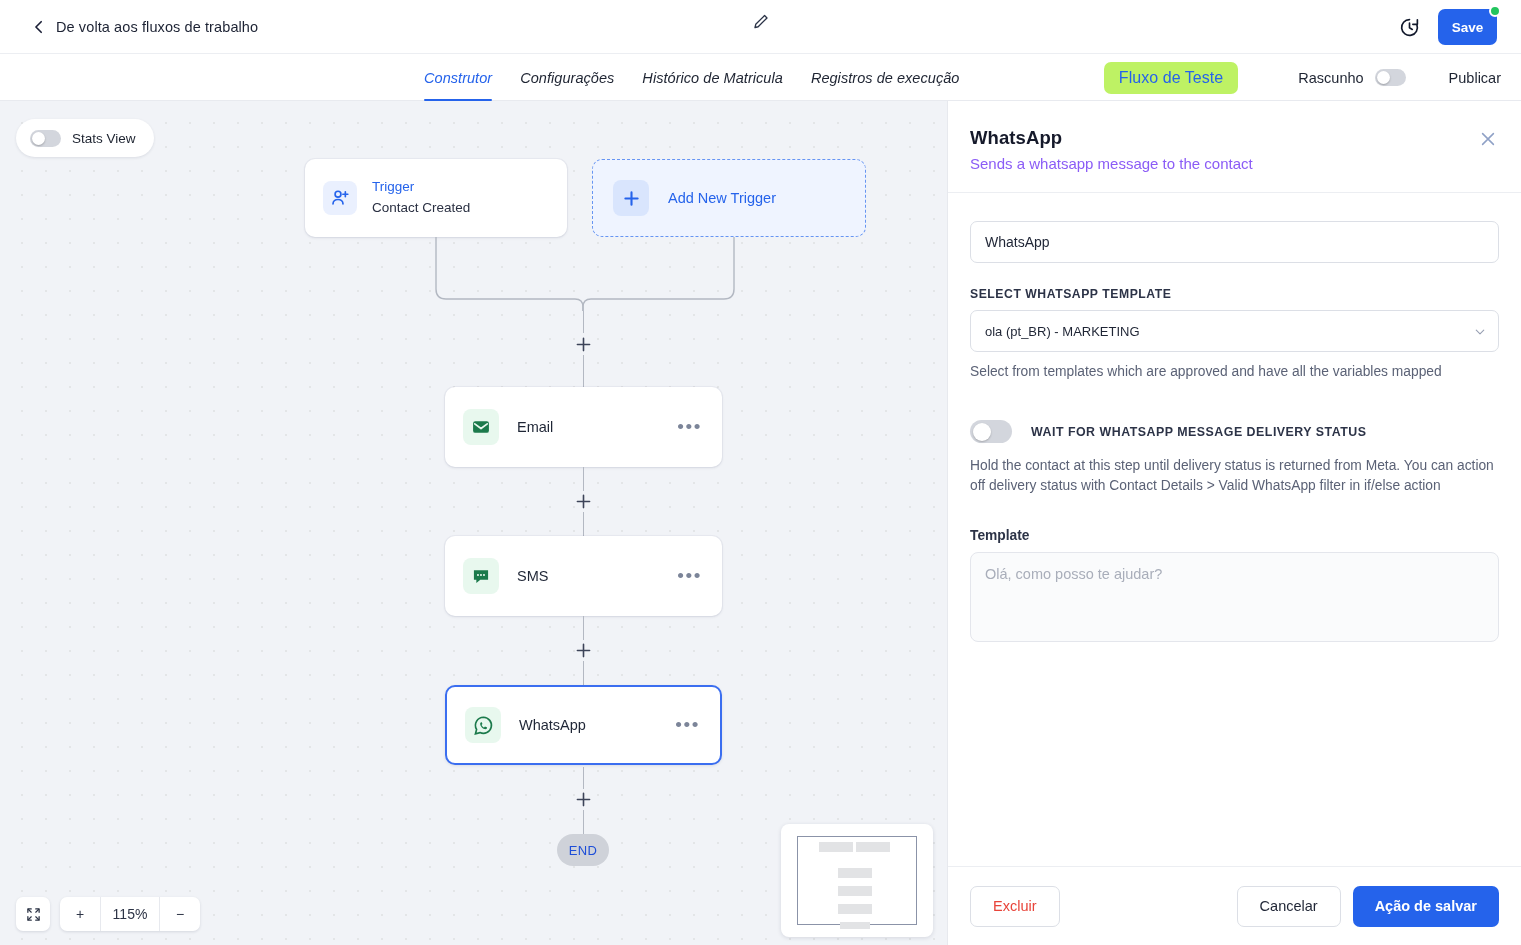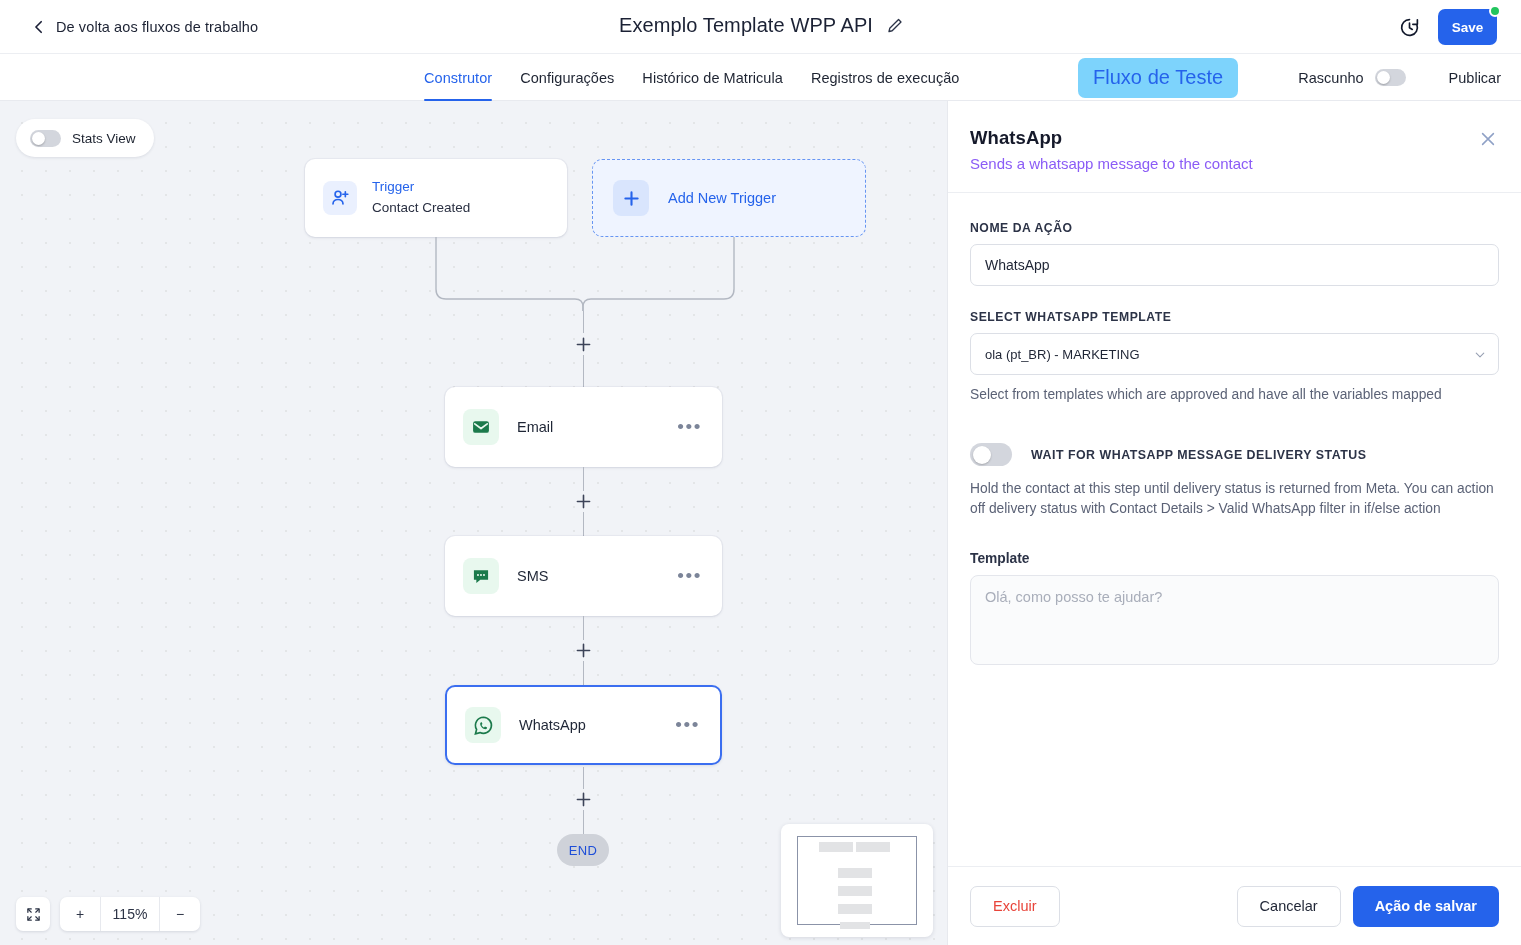--- a/index.html
+++ b/index.html
@@ -46,38 +46,38 @@
     position: absolute; right: -4px; top: -4px;
     width: 12px; height: 12px; border-radius: 50%;
     background: #22c55e; border: 2px solid #fff;
   }
 
   
   .tabbar {
     position: absolute; left: 0; top: 54px; width: 1521px; height: 47px;
     background: #fff; border-bottom: 1px solid #e8eaef;
   }
-  .tabs { position: absolute; left: 410px; top: 0; display: flex; gap: 0; height: 47px; }
+  .tabs { position: absolute; left: 410px; top: 0; display: flex; gap: 0; height: 47px; font-style: italic; }
   .tab {
     position: relative; height: 47px; display: flex; align-items: center;
     padding: 0 14px; font-size: 14.5px; color: #1e2432; cursor: pointer;
     white-space: nowrap; letter-spacing: .05px;
   }
   .tab.active { color: #2563eb; }
   .tab.active::after {
     content: ""; position: absolute; left: 14px; right: 14px; bottom: 0;
     height: 2.5px; background: #2563eb; border-radius: 2px;
   }
   .tabbar-right {
     position: absolute; right: 20px; top: 0; height: 47px;
     display: flex; align-items: center; gap: 0;
   }
   .test-flow-btn {
-    background: #7dd3fc; color: #2563eb; border: none; border-radius: 7px;
-    height: 40px; padding: 0 15px; font-size: 20px; cursor: pointer;
+    background: #bef264; color: #2563eb; border: none; border-radius: 7px;
+    height: 32px; padding: 0 15px; font-size: 16px; cursor: pointer;
     font-family: "Liberation Sans", sans-serif; letter-spacing: .05px;
   }
   .pub-group { display: flex; align-items: center; gap: 11px; margin-left: 28px; }
   .pub-label { font-size: 14.5px; color: #1e2432; margin-left: 32px; }
   .toggle {
     width: 31px; height: 17px; border-radius: 9px; background: #d3d6dd;
     position: relative; cursor: pointer; flex: none;
   }
   .toggle .knob {
     position: absolute; left: 2px; top: 2px; width: 13px; height: 13px;
@@ -254,21 +254,20 @@
 
   <div class="topbar">
     <div class="back-link">
       <svg class="back-chevron" viewBox="0 0 16 16" fill="none">
         <path d="M10.5 2L4.5 8l6 6" stroke="currentColor" stroke-width="1.9" stroke-linecap="round" stroke-linejoin="round"></path>
       </svg>
       <span class="back-label">De volta aos fluxos de trabalho</span>
     </div>
 
     <div class="title-wrap">
-      <span class="doc-title">Exemplo Template WPP API</span>
       <svg class="pencil-icon" viewBox="0 0 16 16" fill="none">
         <path d="M11.8 1.6l2.6 2.6L5 13.6 1.6 14.4l.8-3.4L11.8 1.6z" stroke="currentColor" stroke-width="1.4" stroke-linejoin="round"></path>
       </svg>
     </div>
 
     <div class="topbar-right">
       <svg class="history-icon" viewBox="0 0 24 24" fill="none">
         <path d="M12 3a9 9 0 108.5 6" stroke="currentColor" stroke-width="1.9" stroke-linecap="round"></path>
         <path d="M21 3.2v5.2h-5.2" stroke="currentColor" stroke-width="1.9" stroke-linecap="round" stroke-linejoin="round"></path>
         <path d="M12 7v5.3l3.2 1.9" stroke="currentColor" stroke-width="1.9" stroke-linecap="round" stroke-linejoin="round"></path>
@@ -433,21 +432,20 @@
   <div class="panel">
     <div class="panel-head">
       <div class="panel-title">WhatsApp</div>
       <div class="panel-sub">Sends a whatsapp message to the contact</div>
       <svg class="panel-close" viewBox="0 0 20 20" fill="none">
         <path d="M4 4l12 12M16 4L4 16" stroke="currentColor" stroke-width="1.7" stroke-linecap="round"></path>
       </svg>
     </div>
 
     <div class="panel-body">
-      <div class="field-label">NOME DA AÇÃO</div>
       <input class="txt-input" value="WhatsApp" style="">
 
       <div class="field-label" style="margin-top:24px;">SELECT WHATSAPP TEMPLATE</div>
       <div class="select-wrap">
         <div class="select-box">ola (pt_BR) - MARKETING</div>
         <svg class="chev-down" viewBox="0 0 16 16" fill="none">
           <path d="M3 5.5L8 10.5l5-5" stroke="currentColor" stroke-width="1.5" stroke-linecap="round" stroke-linejoin="round"></path>
         </svg>
       </div>
       <div class="help-text">Select from templates which are approved and have all the variables mapped</div>

